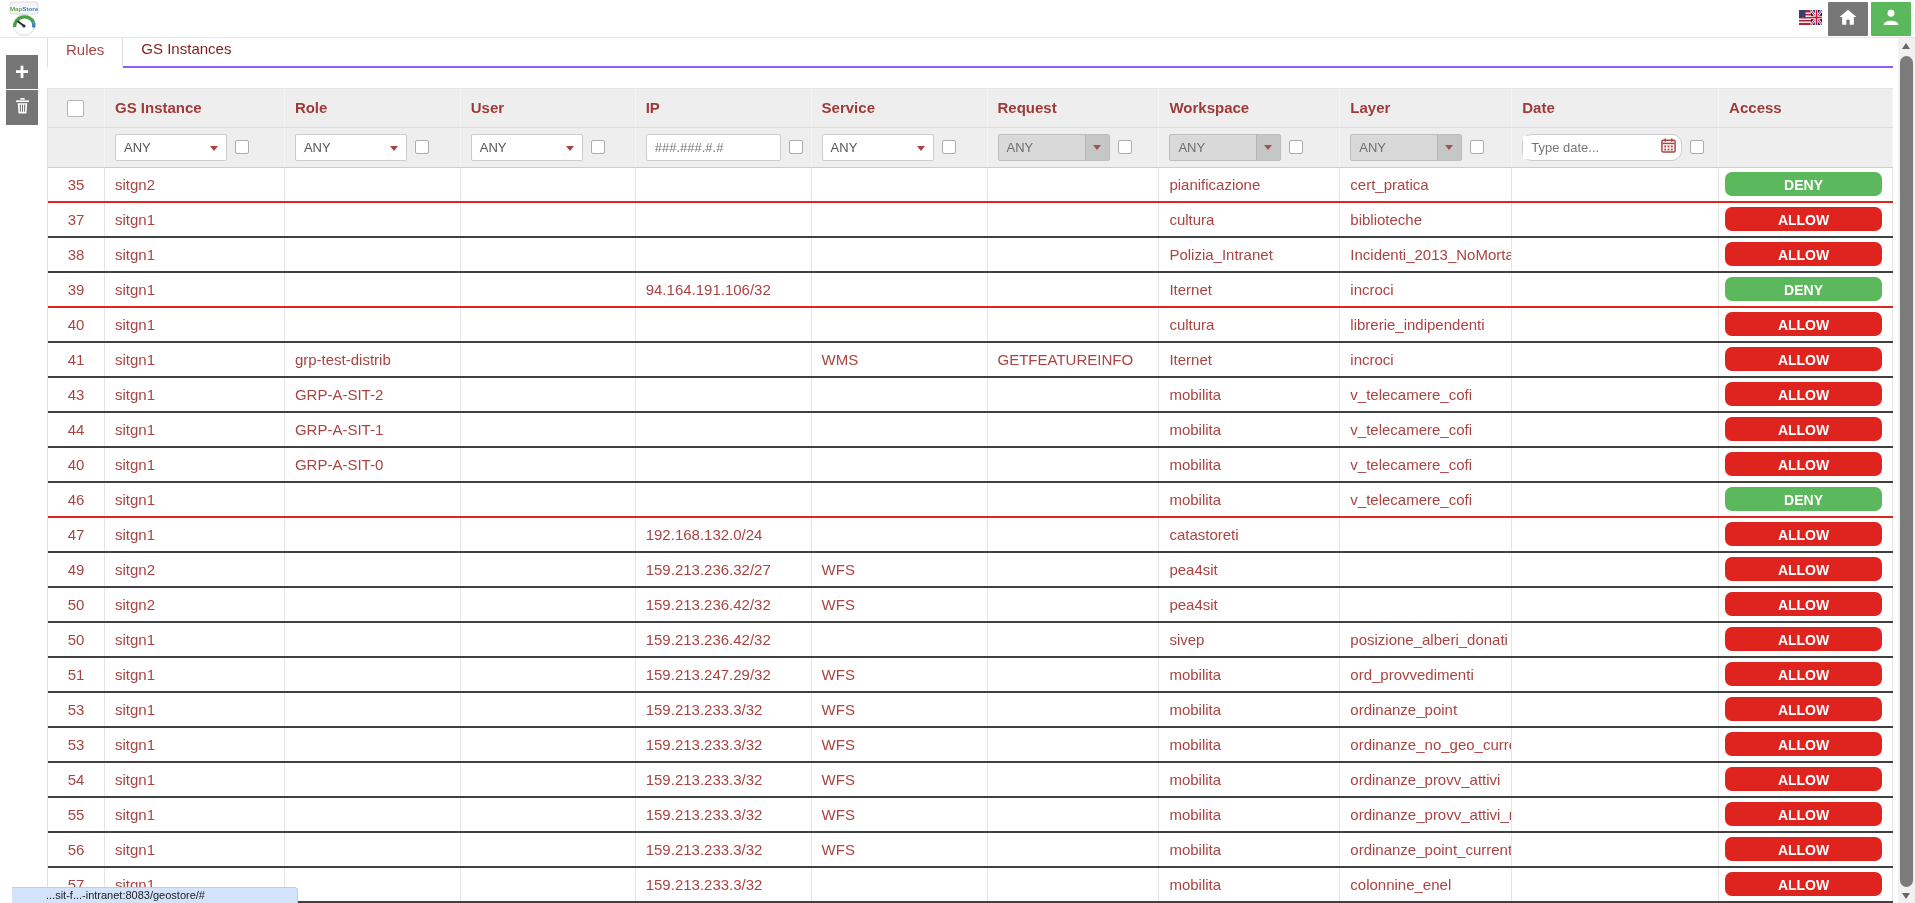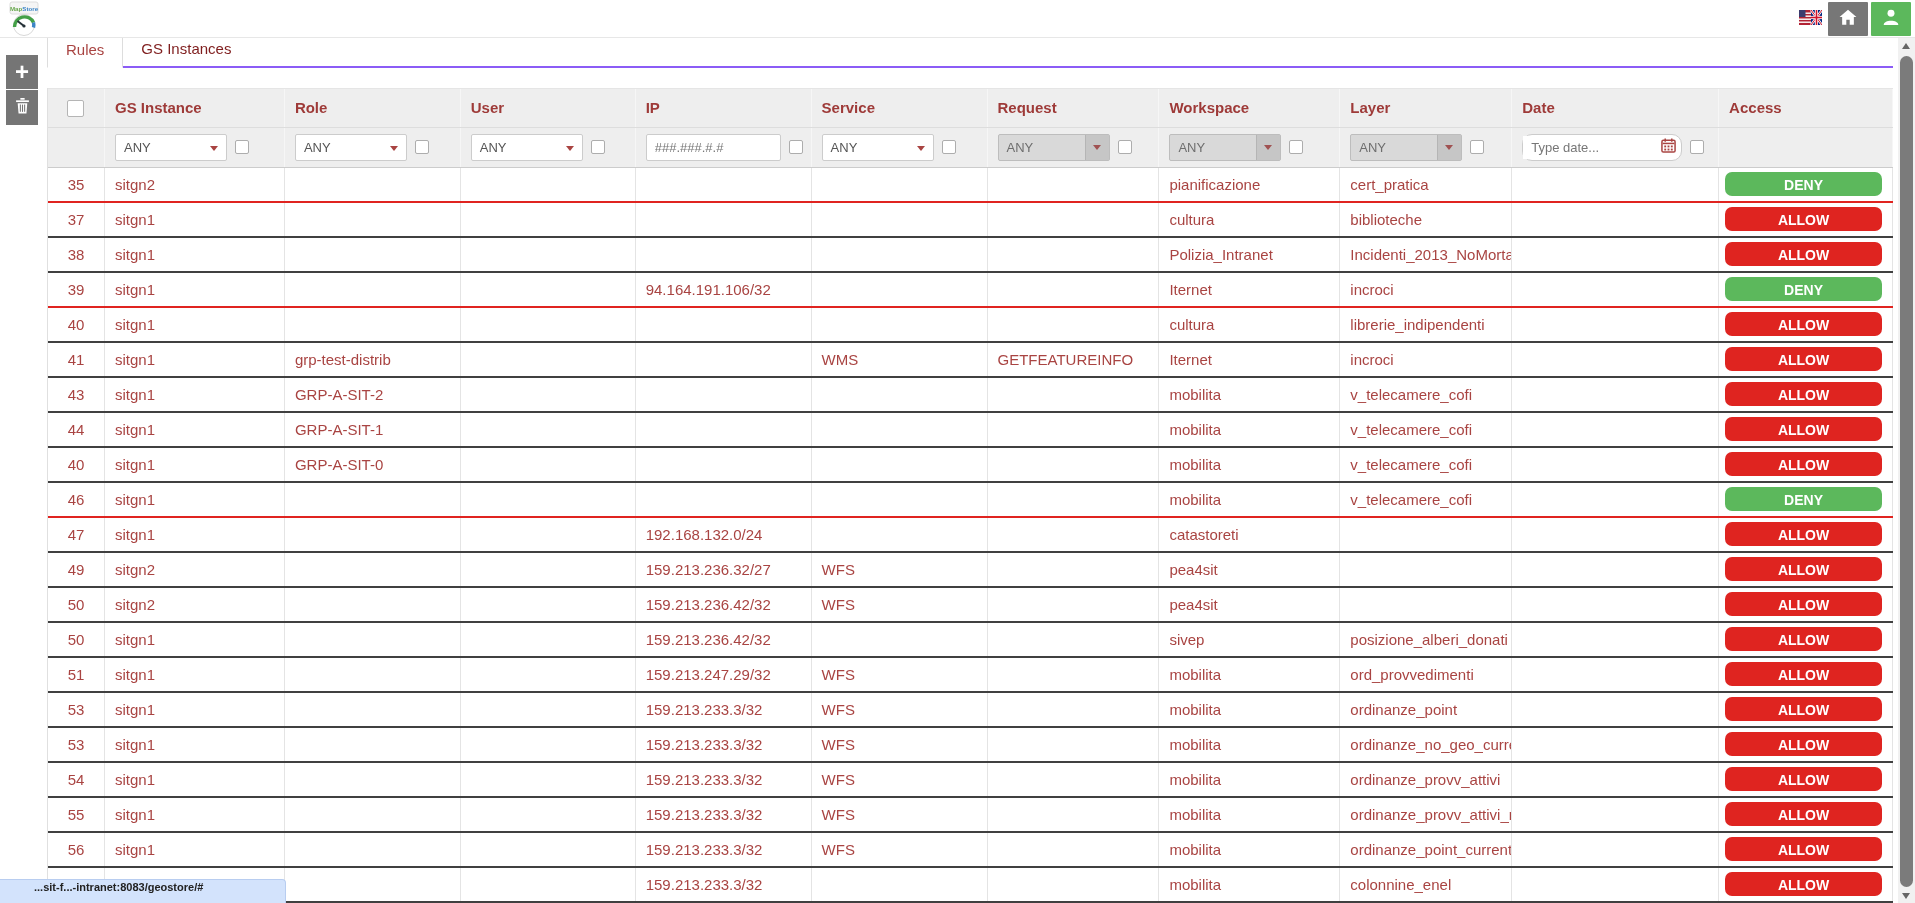--- a/index.html
+++ b/index.html
@@ -76,24 +76,24 @@
   .vscrollbar { position:absolute; right:0; top:38px; bottom:0; width:17px; background:#f1f1f1; z-index:4; }
   .sb-arrow-up { position:absolute; top:5px; left:4px; width:0; height:0;
                  border-left:4.5px solid transparent; border-right:4.5px solid transparent;
                  border-bottom:6px solid #666; }
   .sb-arrow-down { position:absolute; bottom:4px; left:4px; width:0; height:0;
                  border-left:4.5px solid transparent; border-right:4.5px solid transparent;
                  border-top:6px solid #666; }
   .sb-thumb { position:absolute; top:18px; bottom:16px; left:2px; width:13px; background:#7b7b7b;
               border-radius:7px; }
 
-  .status-bar { position:absolute; left:0; bottom:0; height:24px; width:286px; background:#d3e3fc;
+  .status-bar { position:absolute; left:12px; bottom:0; height:16px; width:286px; background:#d3e3fc;
                 border-top-right-radius:4px; border:1px solid #b8cdf0; border-left:none; border-bottom:none;
                 font-size:11px; color:#222; line-height:14px; padding-left:34px; overflow:hidden;
-                white-space:nowrap; z-index:6;font-weight:bold; }
+                white-space:nowrap; z-index:6; }
 </style>
 </head>
 <body>
 
 <div class="topbar">
   <div class="logo">
     <svg width="30" height="37" viewBox="0 0 30 37">
       <rect x="1" y="1" width="28" height="12" rx="2" fill="#f5f5f5" stroke="#ddd"></rect>
       <text x="15" y="9.5" font-size="6.2" text-anchor="middle" font-family="Liberation Sans,sans-serif" font-weight="bold"><tspan fill="#6aa84f">Map</tspan><tspan fill="#3d85c6">Store</tspan></text>
       <circle cx="15" cy="24" r="10.5" fill="#fff" stroke="#bdbdbd" stroke-width="0.6"></circle>

